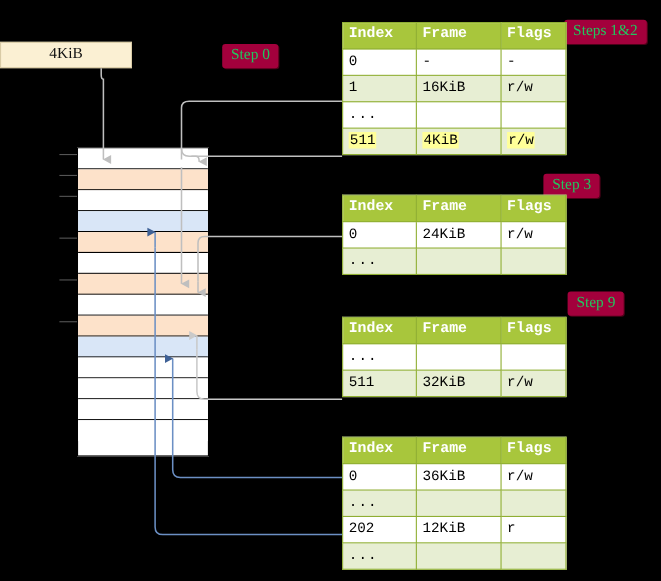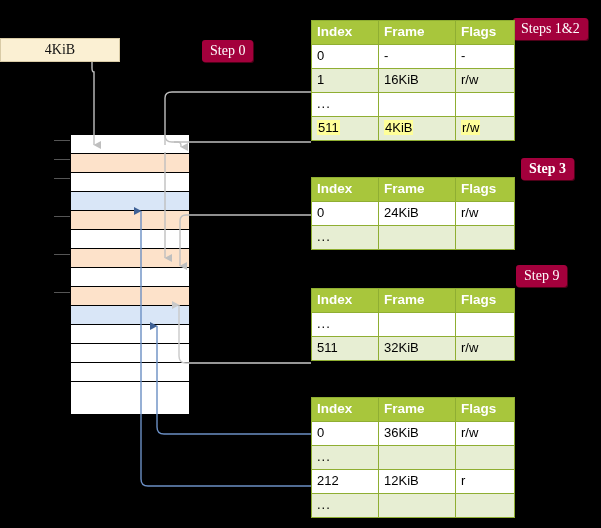--- a/index.html
+++ b/index.html
@@ -3,21 +3,21 @@
 <meta charset="utf-8">
 <style>
   html,body{margin:0;padding:0;background:#000;}
   body{width:601px;height:528px;position:relative;overflow:hidden;
        font-family:"Liberation Serif","DejaVu Serif",serif;}
 
   .canvas{position:absolute;left:0;top:0;width:601px;height:528px;}
 
   
   .step-chip{
-    position:absolute;background:#a3003c;color:#ffffff;
+    position:absolute;background:#a3003c;color:#22c55e;
     font-family:"Liberation Serif","DejaVu Serif",serif;
     font-size:14px;line-height:19px;text-align:center;
     padding:1px 8px 2px 8px;border-radius:3px;white-space:nowrap;
     box-shadow:1px 1px 0 #4d0018;
   }
 
   
   .src-box{
     position:absolute;background:#fbf0d3;border:1px solid #d9cba6;
     color:#111;font-size:14px;line-height:22px;text-align:center;
@@ -25,21 +25,21 @@
   }
 
   
   .ptable{position:absolute;border-collapse:collapse;
           background:#ffffff;border:1px solid #8fae32;}
   .ptable td,.ptable th{
     border:1px solid #8fae32;
     font-size:13px;line-height:14px;
     padding:4px 5px 5px 5px;
     text-align:left;vertical-align:middle;
-    font-family:Liberation Sans, sans-serif;
+    font-family:Liberation Mono, monospace;
     color:#000;
     white-space:nowrap;
   }
   .ptable th{
     background:#a8c63c;color:#ffffff;font-weight:bold;font-size:13.5px;
   }
   .ptable tr.alt td{background:#e7eed3;}
   .ptable tr.plain td{background:#ffffff;}
   .ptable td.c-index{width:56px;}
   .ptable td.c-frame{width:66px;}
@@ -76,21 +76,21 @@
   </div>
 
   <div class="step-chip" style="left:202px;top:40px;">
     <span>Step 0</span>
   </div>
 
   <div class="step-chip" style="left:513px;top:18px;">
     <span>Steps 1&amp;2</span>
   </div>
 
-  <div class="step-chip" style="left:521px;top:158px;font-weight:bold;">
+  <div class="step-chip" style="left:494px;top:158px;">
     <span>Step 3</span>
   </div>
 
   <div class="step-chip" style="left:516px;top:265px;">
     <span>Step 9</span>
   </div>
 
   <div class="memcol" id="memcol">
       <div class="memrow m-white" style="top: 0px;"></div>
       <div class="memrow m-orange" style="top: 19px;"></div>
@@ -204,21 +204,21 @@
           <td class="c-index">0</td>
           <td class="c-frame">36KiB</td>
           <td class="c-flags">r/w</td>
         </tr>
         <tr class="alt">
           <td class="c-index"><span class="dots">...</span></td>
           <td class="c-frame">&nbsp;</td>
           <td class="c-flags">&nbsp;</td>
         </tr>
         <tr class="plain">
-          <td class="c-index">212</td>
+          <td class="c-index">202</td>
           <td class="c-frame">12KiB</td>
           <td class="c-flags">r</td>
         </tr>
         <tr class="alt">
           <td class="c-index"><span class="dots">...</span></td>
           <td class="c-frame">&nbsp;</td>
           <td class="c-flags">&nbsp;</td>
         </tr>
       </tbody>
     </table>

